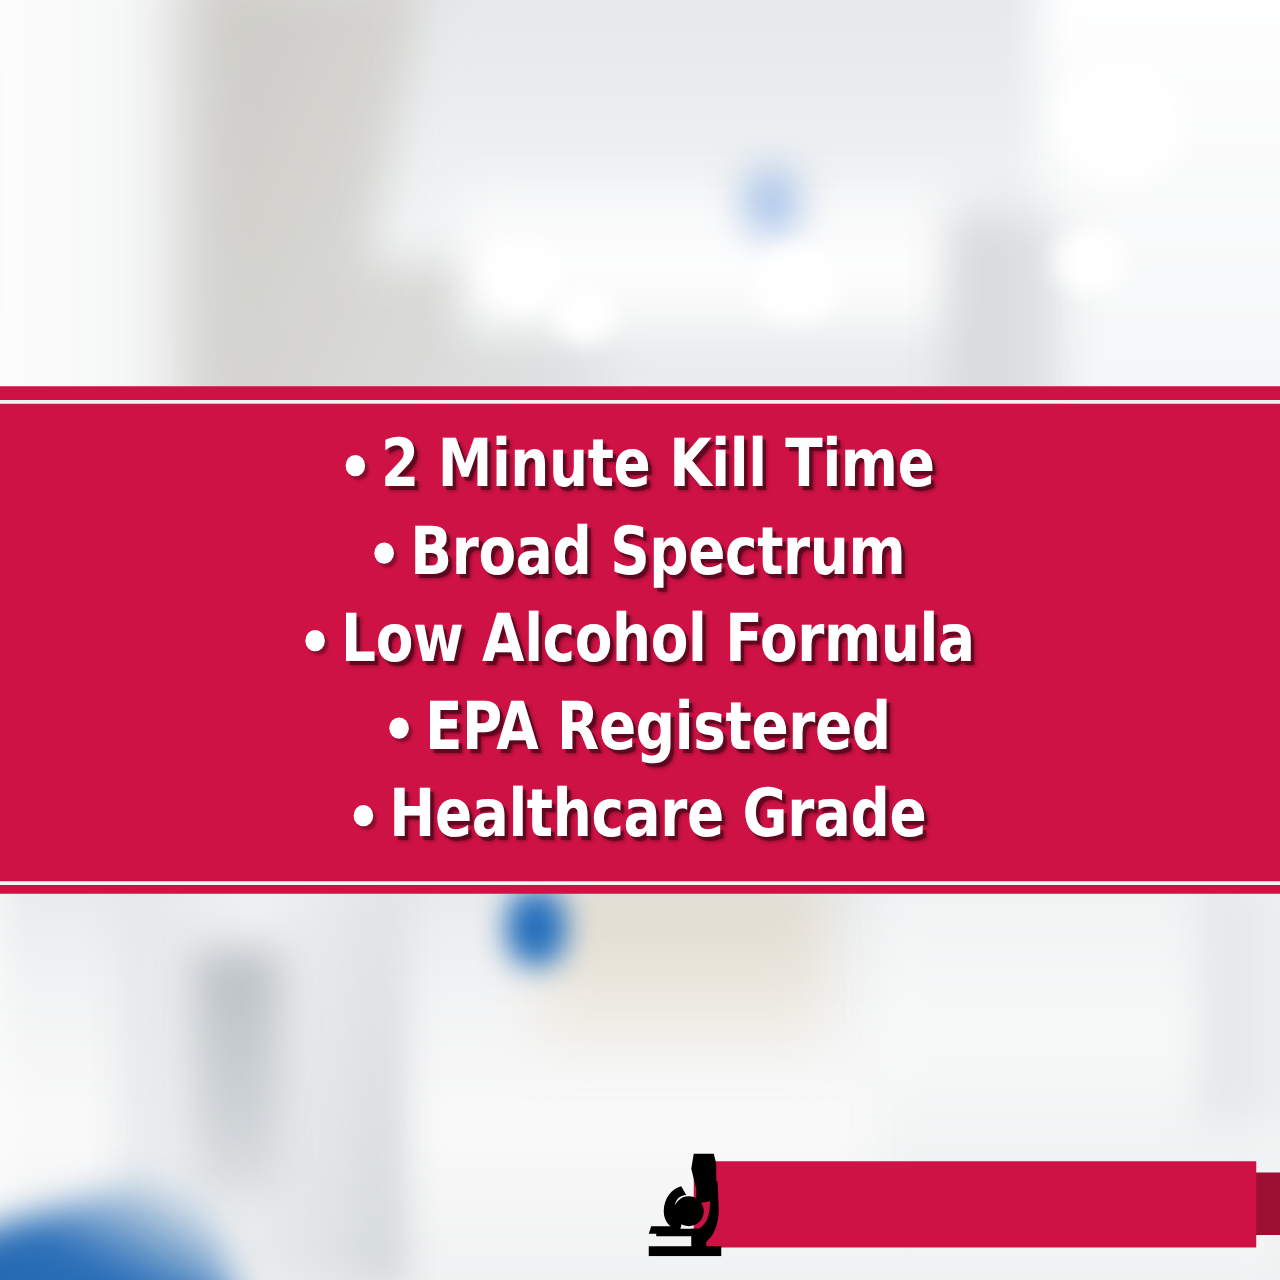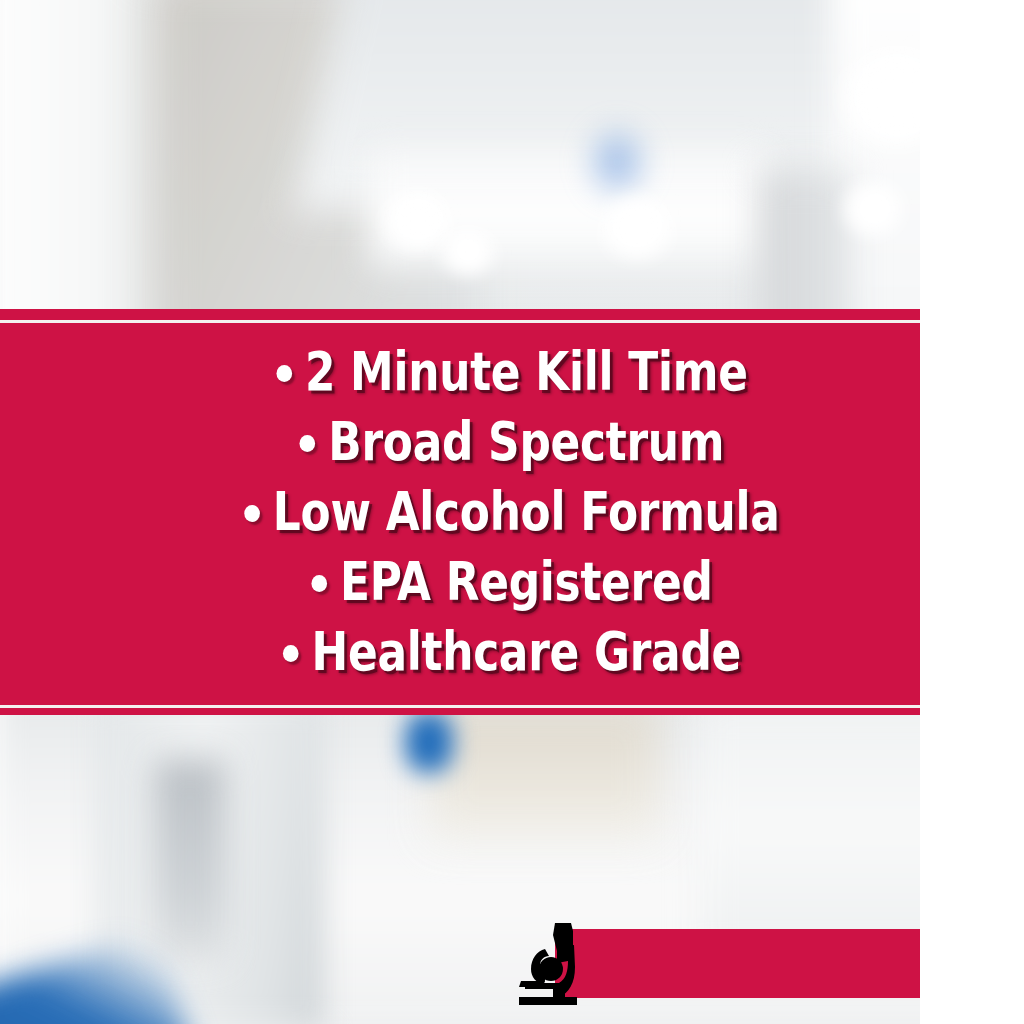--- a/index.html
+++ b/index.html
@@ -7,21 +7,21 @@
     margin: 0;
     padding: 0;
     background: #ffffff;
   }
   body {
     font-family: "Liberation Sans", sans-serif;
   }
 
   #poster {
     position: relative;
-    width: 920px;
+    width: 1024px;
     height: 1024px;
     overflow: hidden;
     background: #e9ecee;
   }
 
   
   .bg-photo {
     position: absolute;
     inset: 0;
     overflow: hidden;

